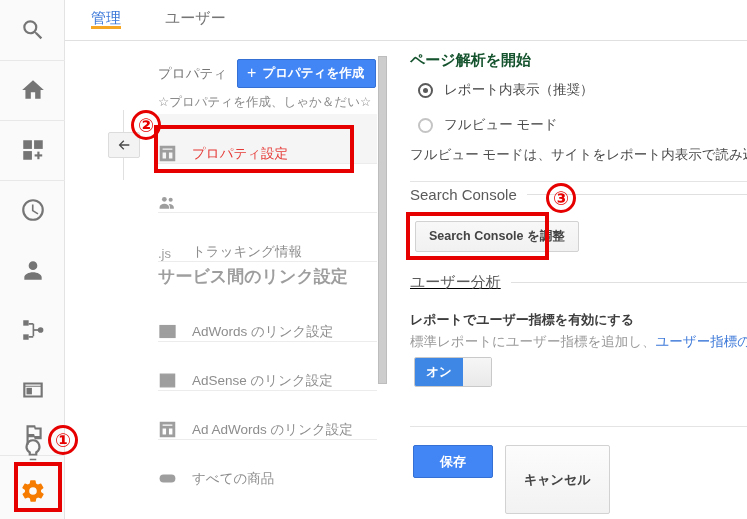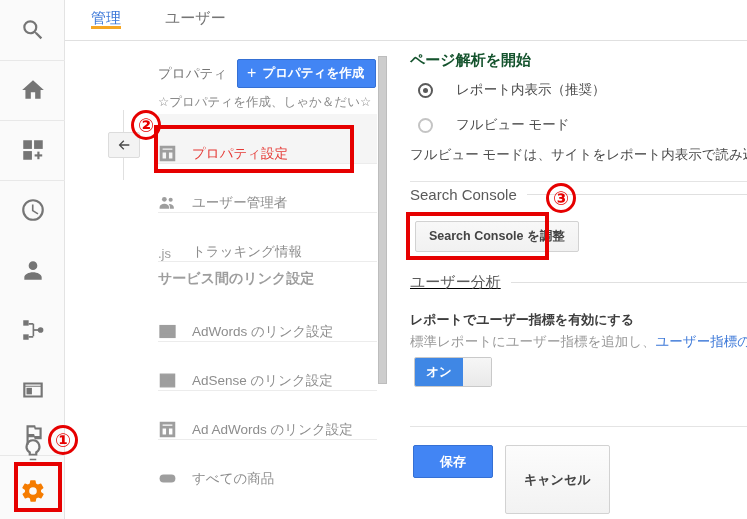--- a/index.html
+++ b/index.html
@@ -69,42 +69,42 @@
   .menu-row:first-child { border-top:none; }
   .menu-row.selected { background:#f5f5f5; }
   .m-ico { width:34px; flex:0 0 34px; display:flex; align-items:center; justify-content:flex-start; }
   .m-ico svg { width:19px; height:19px; }
   .m-ico svg path, .m-ico svg rect, .m-ico svg circle { fill:#9e9e9e; }
   .m-label { font-size:13.5px; color:#8d8d8d; }
   .menu-row.selected .m-label { color:#e53935; }
   .js-tag { font-size:13px; color:#9e9e9e; width:34px; flex:0 0 34px; }
   .sect-head {
     height:31px; display:flex; align-items:flex-end; padding-bottom:4px;
-    font-size:14px; font-weight:bold; color:#9e9e9e;
+    font-size:17px; font-weight:bold; color:#9e9e9e;
     border-top:1px solid #ececec; white-space:nowrap;
   }
 
   
   .back-chip {
     position:absolute; left:108px; top:132px; width:32px; height:26px;
     background:#f3f3f3; border:1px solid #dcdcdc; border-radius:2px;
     display:flex; align-items:center; justify-content:center; cursor:pointer; z-index:6;
   }
   .back-chip svg { width:16px; height:16px; }
   .back-chip svg path { fill:#4a4a4a; }
   .rail-divider-v { position:absolute; left:123px; top:110px; width:1px; height:70px; background:#e0e0e0; z-index:5; }
 
   
   .sb-track { position:absolute; left:377px; top:42px; width:10px; height:477px; background:#fff; }
   .sb-thumb { position:absolute; left:378px; top:56px; width:9px; height:328px; background:#cdcdcd; border:1px solid #bdbdbd; }
 
   
   .right { position:absolute; left:396px; top:41px; width:351px; height:478px; background:#fff; overflow:hidden; }
   .r-title { font-size:15px; font-weight:bold; color:#14532d; white-space:nowrap; }
-  .radio-row { display:flex; align-items:center; gap:23px; }
+  .radio-row { display:flex; align-items:center; gap:11px; }
   .radio {
     width:15px; height:15px; border-radius:50%; border:2px solid #9a9a9a;
     background:#fff; position:relative; flex:0 0 15px; cursor:pointer;
   }
   .radio.on { border-color:#5a5a5a; }
   .radio.on::after {
     content:""; position:absolute; left:3px; top:3px; width:5px; height:5px;
     border-radius:50%; background:#5a5a5a;
   }
   .radio.off { border-color:#c4c4c4; }
@@ -272,21 +272,20 @@
       </div>
 
       <div class="menu-row">
         <span class="m-ico">
           <svg viewBox="0 0 24 24">
             <circle cx="8" cy="8" r="3"></circle>
               <circle cx="16" cy="8.5" r="2.6"></circle>
             <path d="M2 18c0-3 3-4.5 6-4.5s6 1.5 6 4.5v2H2v-2zM14.5 14c2.6.4 5.5 1.6 5.5 4v2h-5v-2c0-1.6-.6-2.9-1.5-3.8z"></path>
           </svg>
         </span>
-        <span class="m-label">ユーザー管理者</span>
       </div>
 
       <div class="menu-row">
         <span class="js-tag">.js</span>
         <span class="m-label">トラッキング情報</span>
       </div>
 
       <div class="sect-head">
         <span>サービス間のリンク設定</span>
       </div>

